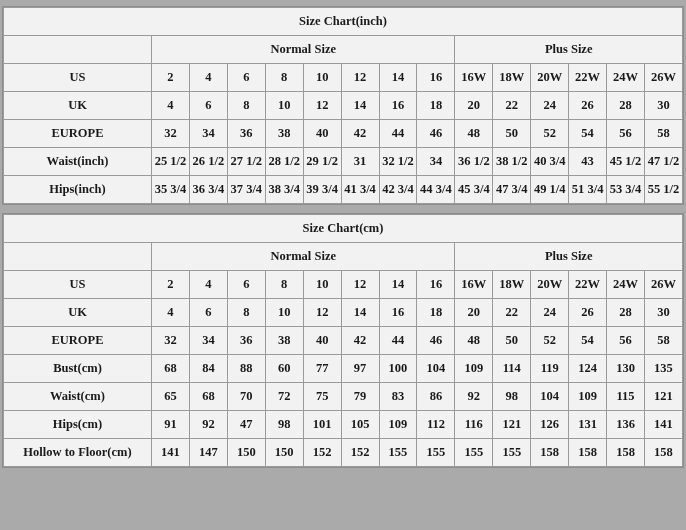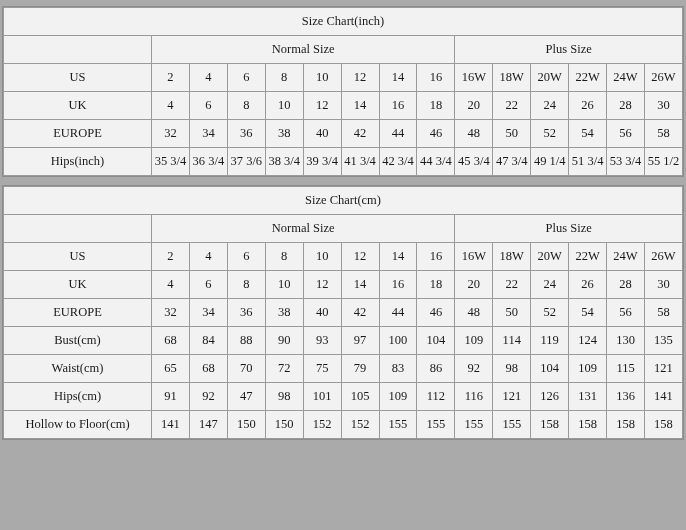--- a/index.html
+++ b/index.html
@@ -15,20 +15,21 @@
     overflow: hidden;
   }
   .page {
     width: 686px;
     height: 387px;
     box-sizing: border-box;
     padding: 6px 2px 4px 2px;
     display: flex;
     flex-direction: column;
     gap: 8px;
+    font-weight: bold;
   }
   .chart-block {
     background: #f2f2f2;
     border: 1px solid #8c8c8c;
     box-sizing: border-box;
   }
   table.size-table {
     border-collapse: collapse;
     width: 100%;
     table-layout: fixed;
@@ -144,24 +145,41 @@
             <td>44</td>
             <td>46</td>
             <td>48</td>
             <td>50</td>
             <td>52</td>
             <td>54</td>
             <td>56</td>
             <td>58</td>
           </tr>
           <tr>
+            <td class="row-label">Waist(inch)</td>
+            <td class="value-small">25 1/2</td>
+            <td class="value-small">26 1/2</td>
+            <td class="value-small">27 1/2</td>
+            <td class="value-small">28 1/2</td>
+            <td class="value-small">29 1/2</td>
+            <td>31</td>
+            <td class="value-small">32 1/2</td>
+            <td>34</td>
+            <td class="value-small">36 1/2</td>
+            <td class="value-small">38 1/2</td>
+            <td class="value-small">40 3/4</td>
+            <td>43</td>
+            <td class="value-small">45 1/2</td>
+            <td class="value-small">47 1/2</td>
+          </tr>
+          <tr>
             <td class="row-label">Hips(inch)</td>
             <td class="value-small">35 3/4</td>
             <td class="value-small">36 3/4</td>
-            <td class="value-small">37 3/6</td>
+            <td class="value-small">37 3/4</td>
             <td class="value-small">38 3/4</td>
             <td class="value-small">39 3/4</td>
             <td class="value-small">41 3/4</td>
             <td class="value-small">42 3/4</td>
             <td class="value-small">44 3/4</td>
             <td class="value-small">45 3/4</td>
             <td class="value-small">47 3/4</td>
             <td class="value-small">49 1/4</td>
             <td class="value-small">51 3/4</td>
             <td class="value-small">53 3/4</td>
@@ -248,22 +266,22 @@
             <td>52</td>
             <td>54</td>
             <td>56</td>
             <td>58</td>
           </tr>
           <tr>
             <td class="row-label">Bust(cm)</td>
             <td>68</td>
             <td>84</td>
             <td>88</td>
-            <td>90</td>
-            <td>93</td>
+            <td>60</td>
+            <td>77</td>
             <td>97</td>
             <td>100</td>
             <td>104</td>
             <td>109</td>
             <td>114</td>
             <td>119</td>
             <td>124</td>
             <td>130</td>
             <td>135</td>
           </tr>

